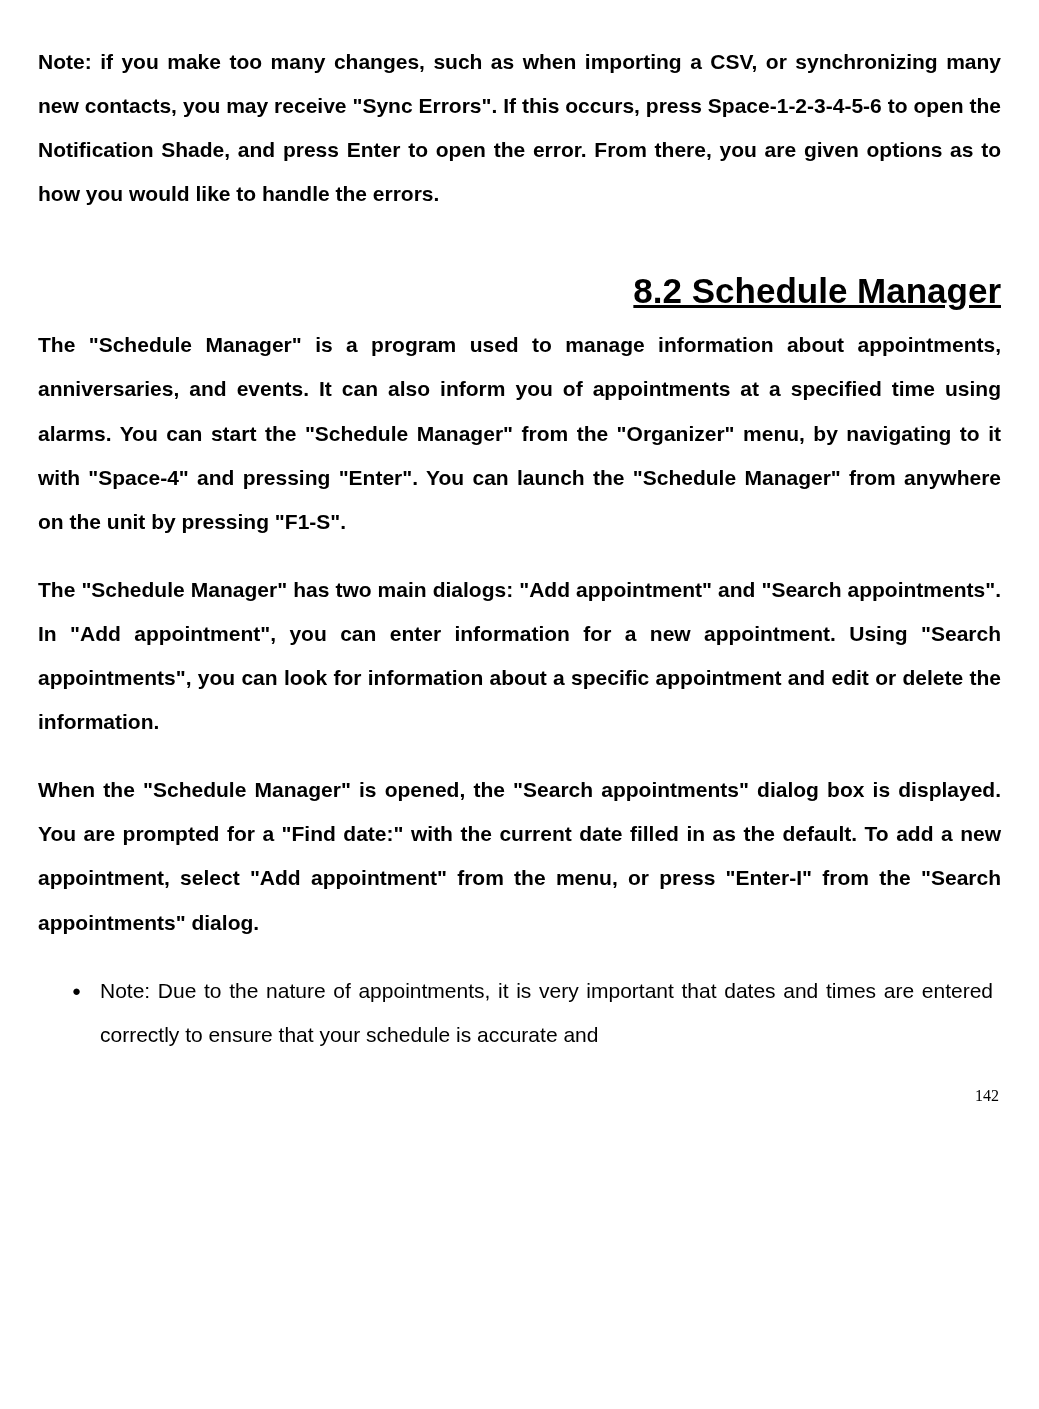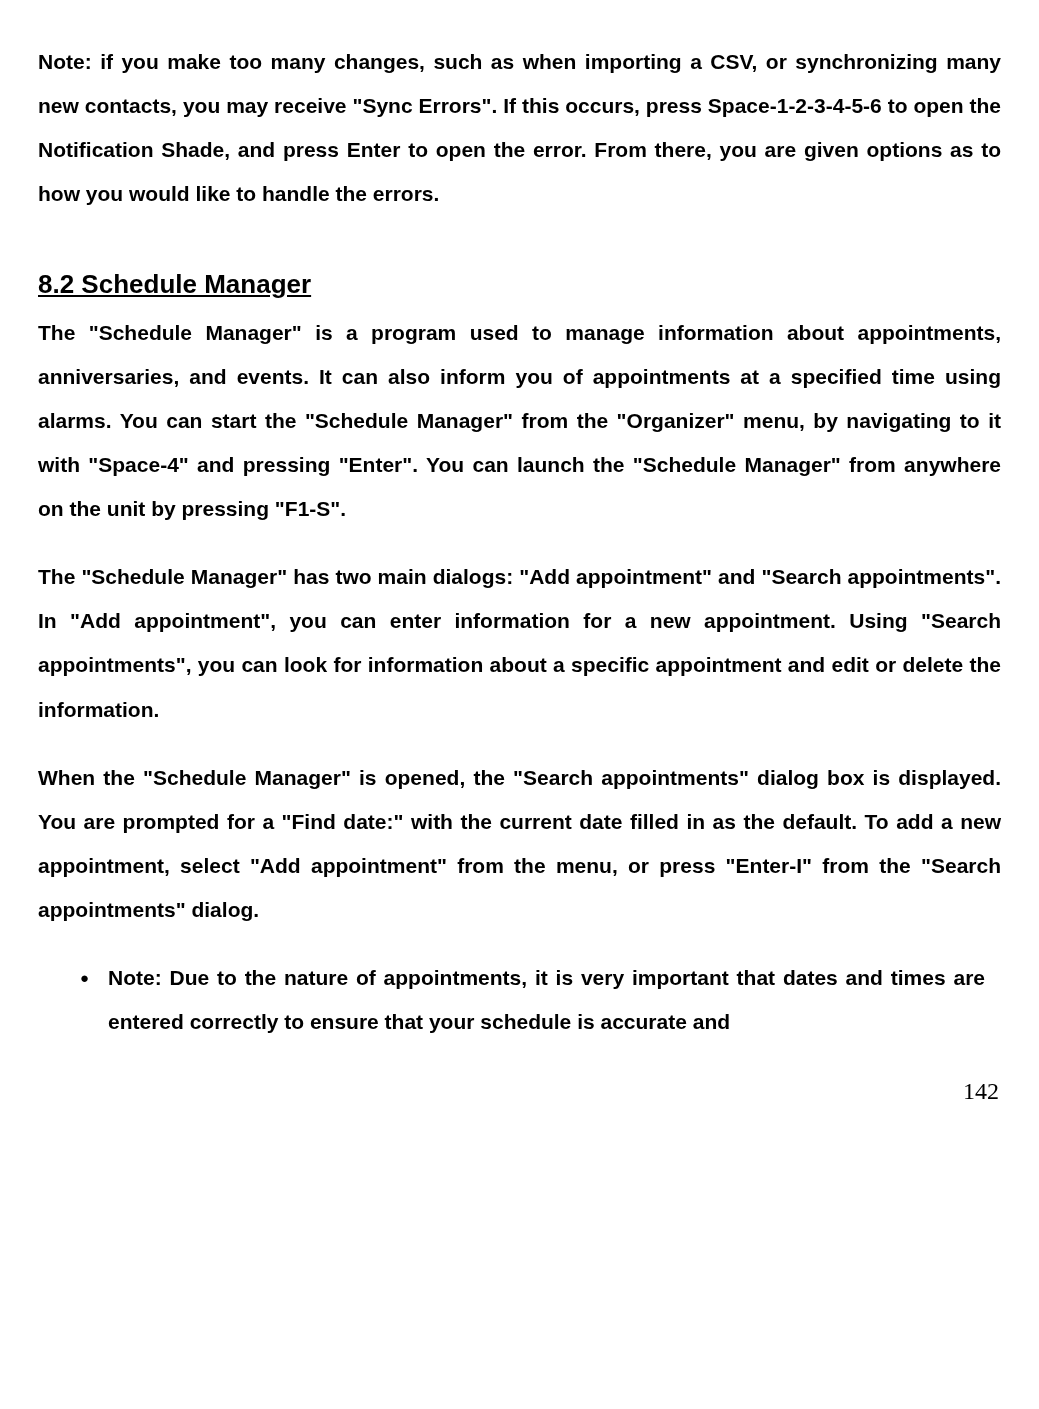--- a/index.html
+++ b/index.html
@@ -12,49 +12,49 @@
       box-sizing: border-box;
       background: #fff;
       line-height: 2.1;
     }
     .para {
       text-align: justify;
       margin: 0 0 24px 0;
       font-weight: bold;
     }
     h2.heading {
-      font-size: 26px;
+      font-size: 35px;
       font-weight: bold;
       text-decoration: underline;
       margin: 50px 0 8px 0;
       line-height: 1.4;
+      text-align: right;
     }
     ul.bullets {
       list-style: none;
       padding: 0 0 0 54px;
-      margin: 16px;
-      font-weight: bold;
+      margin: 8px;
     }
     ul.bullets li {
       position: relative;
       text-align: justify;
       line-height: 2.1;
     }
     ul.bullets li::before {
       content: "\25CF";
       position: absolute;
       left: -28px;
       top: 0;
       font-size: 15px;
       line-height: 2.9;
     }
     .page-number {
       text-align: right;
       font-family: "Times New Roman", Times, serif;
-      font-size: 24px;
+      font-size: 16px;
       margin-top: 22px;
       padding-right: 2px;
     }
   </style>
 </head>
 <body>
 
 <p class="para">Note: if you make too many changes, such as when importing a CSV, or synchronizing many new contacts, you may receive "Sync Errors". If this occurs, press Space-1-2-3-4-5-6 to open the Notification Shade, and press Enter to open the error. From there, you are given options as to how you would like to handle the errors.</p>
 
 <h2 class="heading">8.2 Schedule Manager</h2>

